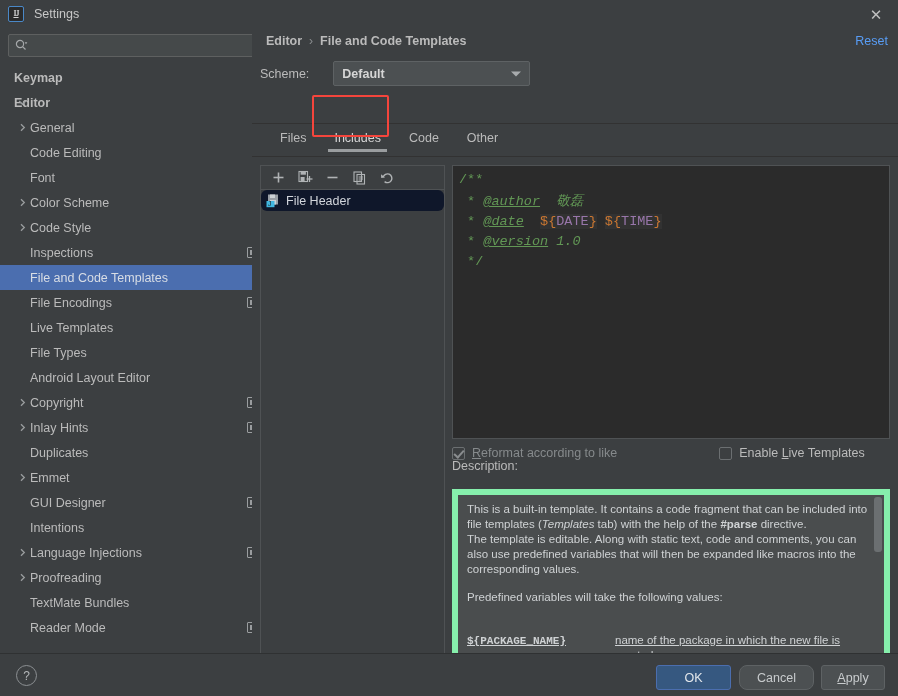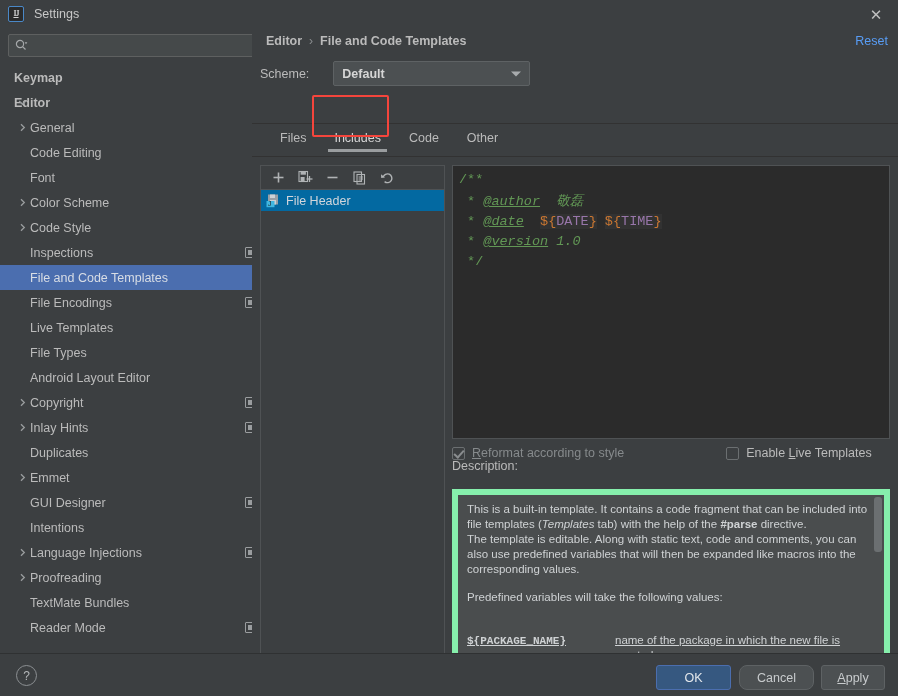--- a/index.html
+++ b/index.html
@@ -44,21 +44,21 @@
     display: flex; align-items: center; justify-content: center;
     color: #c0c0c0; font-size: 15px; cursor: pointer;
     line-height: 1;
   }
 
   
   .sidebar {
     position: absolute; left: 0; top: 27px;
     width: 280px; height: 626px;
     background: #3c3f41;
-    border-right: 4px solid #000000;
+    border-right: 2px solid #000000;
   }
   .search-wrap { padding: 7px 8px 0 8px; }
   .search-box {
     height: 23px; background: #45494a;
     border: 1px solid #5e6060; border-radius: 2px;
     display: flex; align-items: center; padding: 0 6px;
   }
   .search-ico {
     width: 13px; height: 13px; position: relative; flex: none;
     margin-right: 2px;
@@ -184,21 +184,21 @@
     width: 27px; height: 22px;
     display: flex; align-items: center; justify-content: center;
     cursor: pointer; color: #b0b3b5;
   }
   .tb-btn svg { display: block; }
   .list-body { position: relative; height: 476px; background: #3c3f41; }
   .list-row {
     height: 21px; display: flex; align-items: center; padding-left: 5px;
     gap: 5px; cursor: default;
   }
-  .list-row.selected { background: #0369a1; }
+  .list-row.selected { background: #0f172a; border-radius: 6px; }
   .list-row .name { font-size: 12.5px; color: #d2d6dc; }
   .tpl-ico { width: 15px; height: 15px; position: relative; flex: none; }
 
   
   .editor {
     position: absolute; left: 200px; top: 138px;
     width: 438px; height: 274px;
     background: #2b2b2b; border: 1px solid #4f5254;
     overflow: hidden;
     font-family: "Liberation Mono", monospace;
@@ -530,21 +530,21 @@
         <div class="code-line"><span class="c-comment">/**</span></div>
         <div class="code-line"><span class="c-comment"> * </span><span class="c-tag">@author</span><span class="c-comment">  </span><span class="c-val cn">敬磊</span></div>
         <div class="code-line"><span class="c-comment"> * </span><span class="c-tag">@date</span><span class="c-comment">  </span><span class="c-macro-br">${</span><span class="c-macro-nm">DATE</span><span class="c-macro-br">}</span><span class="c-comment"> </span><span class="c-macro-br">${</span><span class="c-macro-nm">TIME</span><span class="c-macro-br">}</span></div>
         <div class="code-line"><span class="c-comment"> * </span><span class="c-tag">@version</span><span class="c-comment"> </span><span class="c-num">1.0</span></div>
         <div class="code-line"><span class="c-comment"> */</span></div>
       </div>
 
     <div class="chk-row">
       <div class="chk disabled">
         <span class="chk-box checked"></span>
-        <span class="chk-label"><u>R</u><span>eformat according to style</span></span>
+        <span class="chk-label"><u>R</u><span>eformat according to like</span></span>
       </div>
       <div class="chk chk-2">
         <span class="chk-box"></span>
         <span class="chk-label"><span>Enable </span><u>L</u><span>ive Templates</span></span>
       </div>
     </div>
 
     <div class="desc-label">Description:</div>
     <div class="desc-panel">
       <div>

